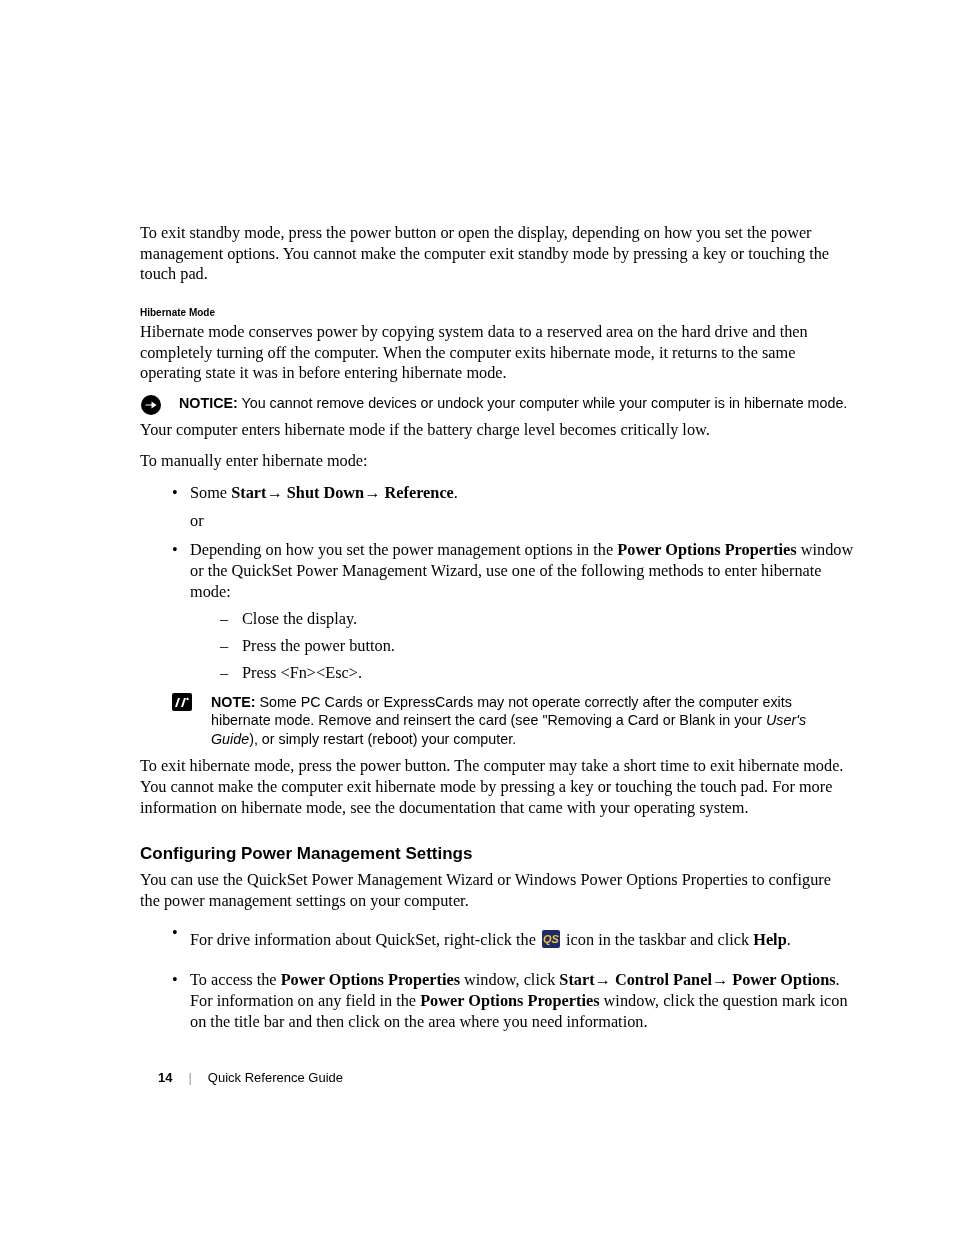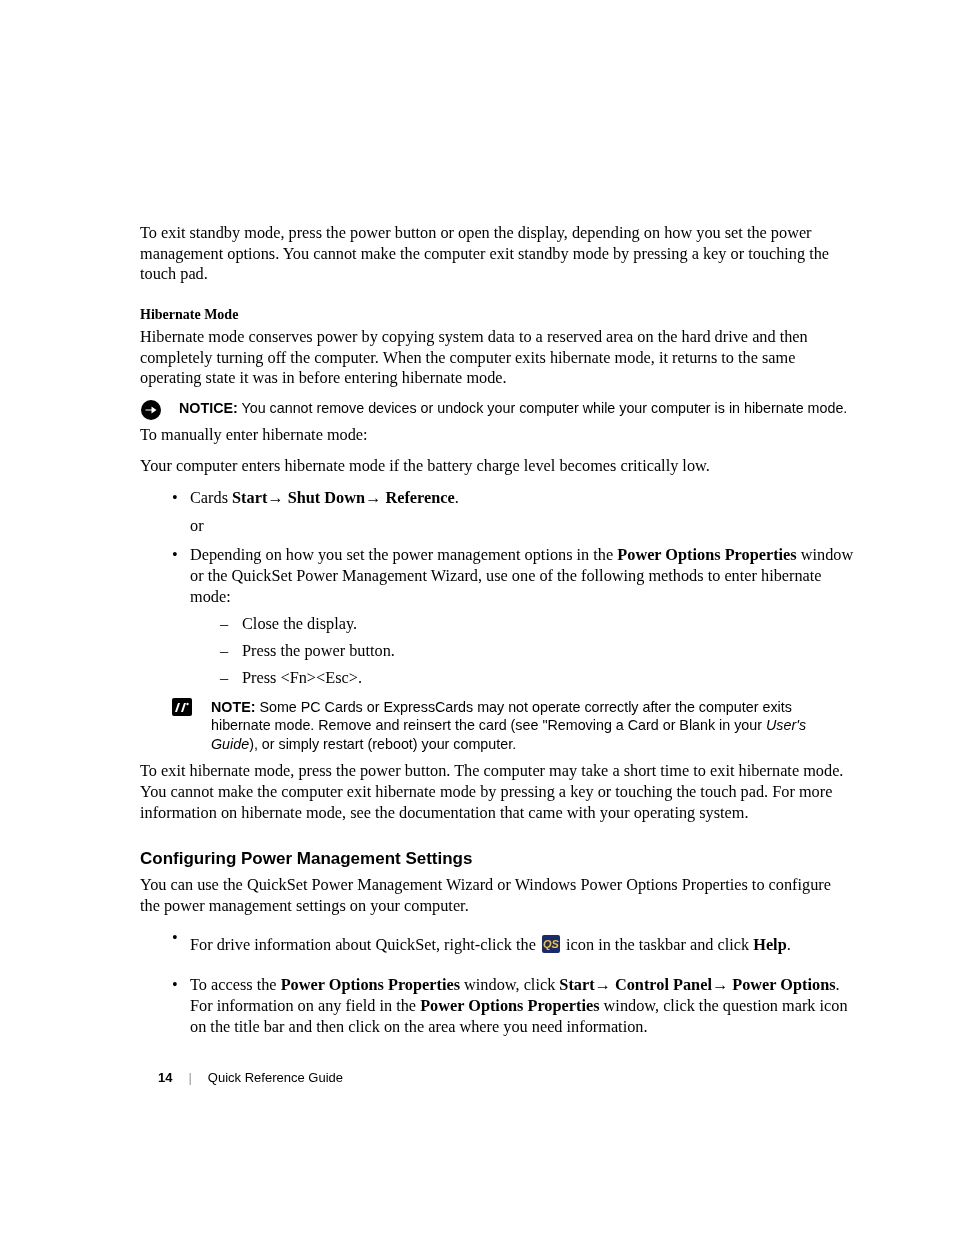--- a/index.html
+++ b/index.html
@@ -19,23 +19,23 @@
     box-sizing: border-box;
     padding: 223px 100px 0 140px;
   }
   .body-text {
     font-size: 16.3px;
     line-height: 1.27;
     margin: 0 0 10px 0;
     font-family: Georgia, "Times New Roman", serif;
   }
   .subhead-bold {
-    font-family: Liberation Serif, serif;
-    font-weight: 700;
-    font-size: 14px;
+    font-family: Liberation Sans, sans-serif;
+    font-weight: 700;
+    font-size: 10px;
     margin: 22px 0 4px 0;
   }
   .section-head {
     font-family: "Helvetica Neue", Helvetica, Arial, sans-serif;
     font-weight: 700;
     font-size: 17px;
     margin: 26px 0 6px 0;
   }
   .callout {
     display: flex;
@@ -147,27 +147,27 @@
       <svg width="22" height="22" viewBox="0 0 22 22">
         <circle cx="11" cy="11" r="10" fill="#000"></circle>
         <path d="M6 11 L12 11 L12 8 L17 11.5 L12 15 L12 12 L6 12 Z" fill="#fff" transform="translate(-0.5,-0.5)"></path>
       </svg>
     </span>
     <div class="callout-text">
       <span class="label">NOTICE:</span><span> You cannot remove devices or undock your computer while your computer is in hibernate mode.</span>
     </div>
   </div>
 
+  <p class="body-text" style="margin-top:2px;">Your computer enters hibernate mode if the battery charge level becomes critically low.</p>
+
   <p class="body-text">To manually enter hibernate mode:</p>
 
-  <p class="body-text" style="margin-top:2px;">Your computer enters hibernate mode if the battery charge level becomes critically low.</p>
-
   <ul class="bullets">
     <li>
-      <span>Cards </span><b>Start</b><span class="arrow">→ </span><b>Shut Down</b><span class="arrow">→ </span><b>Reference</b><span>.</span>
+      <span>Some </span><b>Start</b><span class="arrow">→ </span><b>Shut Down</b><span class="arrow">→ </span><b>Reference</b><span>.</span>
     </li>
   </ul>
   <p class="or-text">or</p>
   <ul class="bullets">
     <li>
       <span>Depending on how you set the power management options in the </span><b>Power Options Properties</b><span> window or the QuickSet Power Management Wizard, use one of the following methods to enter hibernate mode:</span>
       <ul class="dashes">
         <li>Close the display.</li>
         <li>Press the power button.</li>
         <li>Press &lt;Fn&gt;&lt;Esc&gt;.</li>

